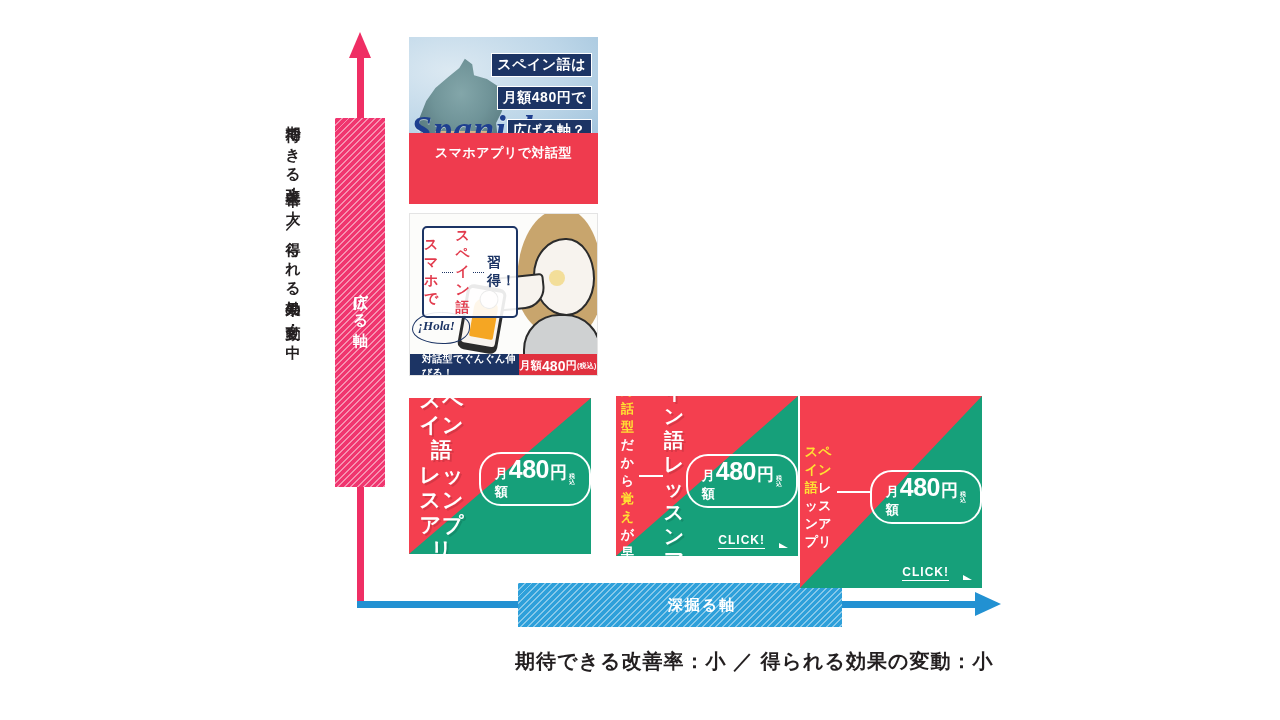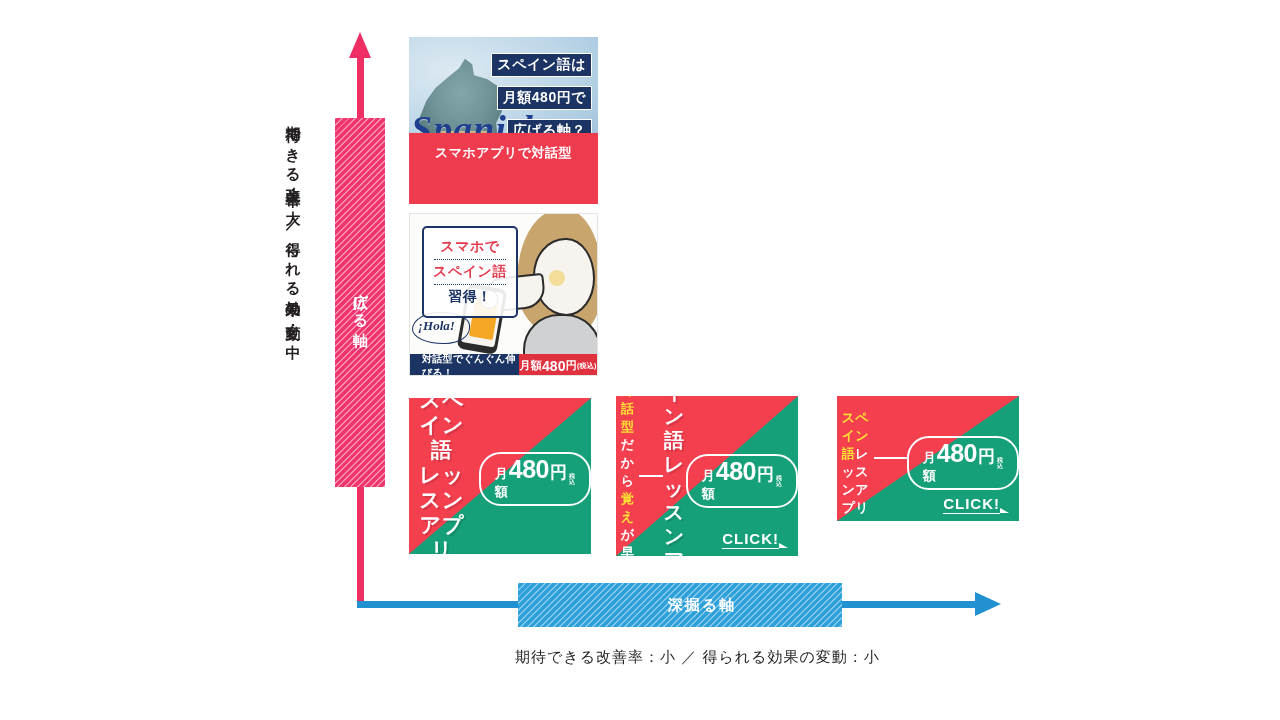--- a/index.html
+++ b/index.html
@@ -64,21 +64,21 @@
   }
 
   .v-axis-caption{
     position:absolute;left:283px;top:114px;height:375px;
     writing-mode:vertical-rl;
     font-size:15px;font-weight:bold;color:#231f20;letter-spacing:2px;
     white-space:nowrap;
   }
   .h-axis-caption{
     position:absolute;left:515px;top:648px;
-    font-size:15px;font-weight:normal;color:#231f20;letter-spacing:1px;
+    font-size:20px;font-weight:bold;color:#231f20;letter-spacing:1px;
     white-space:nowrap;
   }
 
   
   .banner{position:absolute;overflow:hidden;}
 
   
   .b1{left:409px;top:37px;width:189px;height:167px;background:#ef3b4e;}
   .b1-photo{
     position:absolute;left:0;top:0;width:189px;height:112px;
@@ -161,21 +161,21 @@
     position:absolute;left:7px;top:8px;width:24px;height:40px;
     background:#f5a623;border-radius:10px 10px 2px 2px;
   }
   .b2-girl-head{
     position:absolute;left:11px;top:-1px;width:17px;height:17px;
     background:#f7f3ee;border:1.6px solid #2b2b2b;border-radius:50%;
   }
   .b2-box{
     position:absolute;left:12px;top:12px;width:92px;height:88px;
     border:2px solid #1c3464;border-radius:5px;background:rgba(255,255,255,.9);
-    display:flex;flex-direction:column;align-items:center;justify-content:center;
+    display:flex;flex-direction:row;align-items:center;justify-content:center;
     gap:3px;
   }
   .b2-l1,.b2-l2{color:#e23b4d;font-size:14px;font-weight:bold;letter-spacing:.5px;}
   .b2-dots{width:72px;border-top:1.6px dotted #1c3464;}
   .b2-l3{color:#1c3464;font-size:14px;font-weight:bold;letter-spacing:.5px;}
   .b2-hola{
     position:absolute;left:8px;top:104px;
     color:#1c3464;font-family:"Liberation Serif","DejaVu Serif",serif;
     font-style:italic;font-size:13px;font-weight:bold;
   }
@@ -204,21 +204,21 @@
   .rg::before{
     content:"";position:absolute;inset:0;
     background:#16a07a;
     clip-path:polygon(0% 100%, 100% 0%, 100% 100%);
   }
   .rg-inner{position:absolute;inset:0;display:flex;flex-direction:row;align-items:center;}
 
   .b3{left:409px;top:398px;width:182px;height:156px;}
   .b3 .rg-inner{justify-content:center;gap:4px;padding-bottom:4px;}
   .b4{left:616px;top:396px;width:182px;height:160px;}
-  .b5{left:837px;top:396px;width:182px;height:125px;}
+  .b5{left:800px;top:396px;width:182px;height:192px;}
 
   .rg-title{
     color:#ffffff;font-size:21px;font-weight:bold;line-height:25px;
     text-align:center;letter-spacing:1px;
     text-shadow:2px 2px 0 rgba(0,0,0,.12);
   }
   .rg-head{
     margin-top:9px;font-size:13px;font-weight:bold;letter-spacing:.4px;
     text-align:center;color:#ffffff;
   }
@@ -236,22 +236,22 @@
   }
   .pill-pre{font-size:13px;font-weight:bold;}
   .pill-num{font-size:25px;font-weight:bold;letter-spacing:-.5px;line-height:25px;}
   .pill-yen{font-size:17px;font-weight:bold;}
   .pill-tax{
     font-size:6px;font-weight:bold;line-height:6px;
     display:flex;flex-direction:column;align-self:center;margin-left:1px;
   }
   .click{
     position:absolute;right:10px;bottom:7px;color:#ffffff;
-    font-size:15px;font-weight:bold;letter-spacing:1px;
-    display:flex;align-items:flex-end;gap:0;justify-content:flex-end;
+    font-size:12px;font-weight:bold;letter-spacing:1px;
+    display:flex;align-items:flex-end;gap:14px;justify-content:flex-end;
   }
   .click-u{border-bottom:1.6px solid #ffffff;padding-bottom:1px;}
   .click-tri{
     width:0;height:0;border-left:9px solid #ffffff;
     border-top:5px solid transparent;margin-bottom:1px;
   }
 </style>
 </head>
 <body>
 

